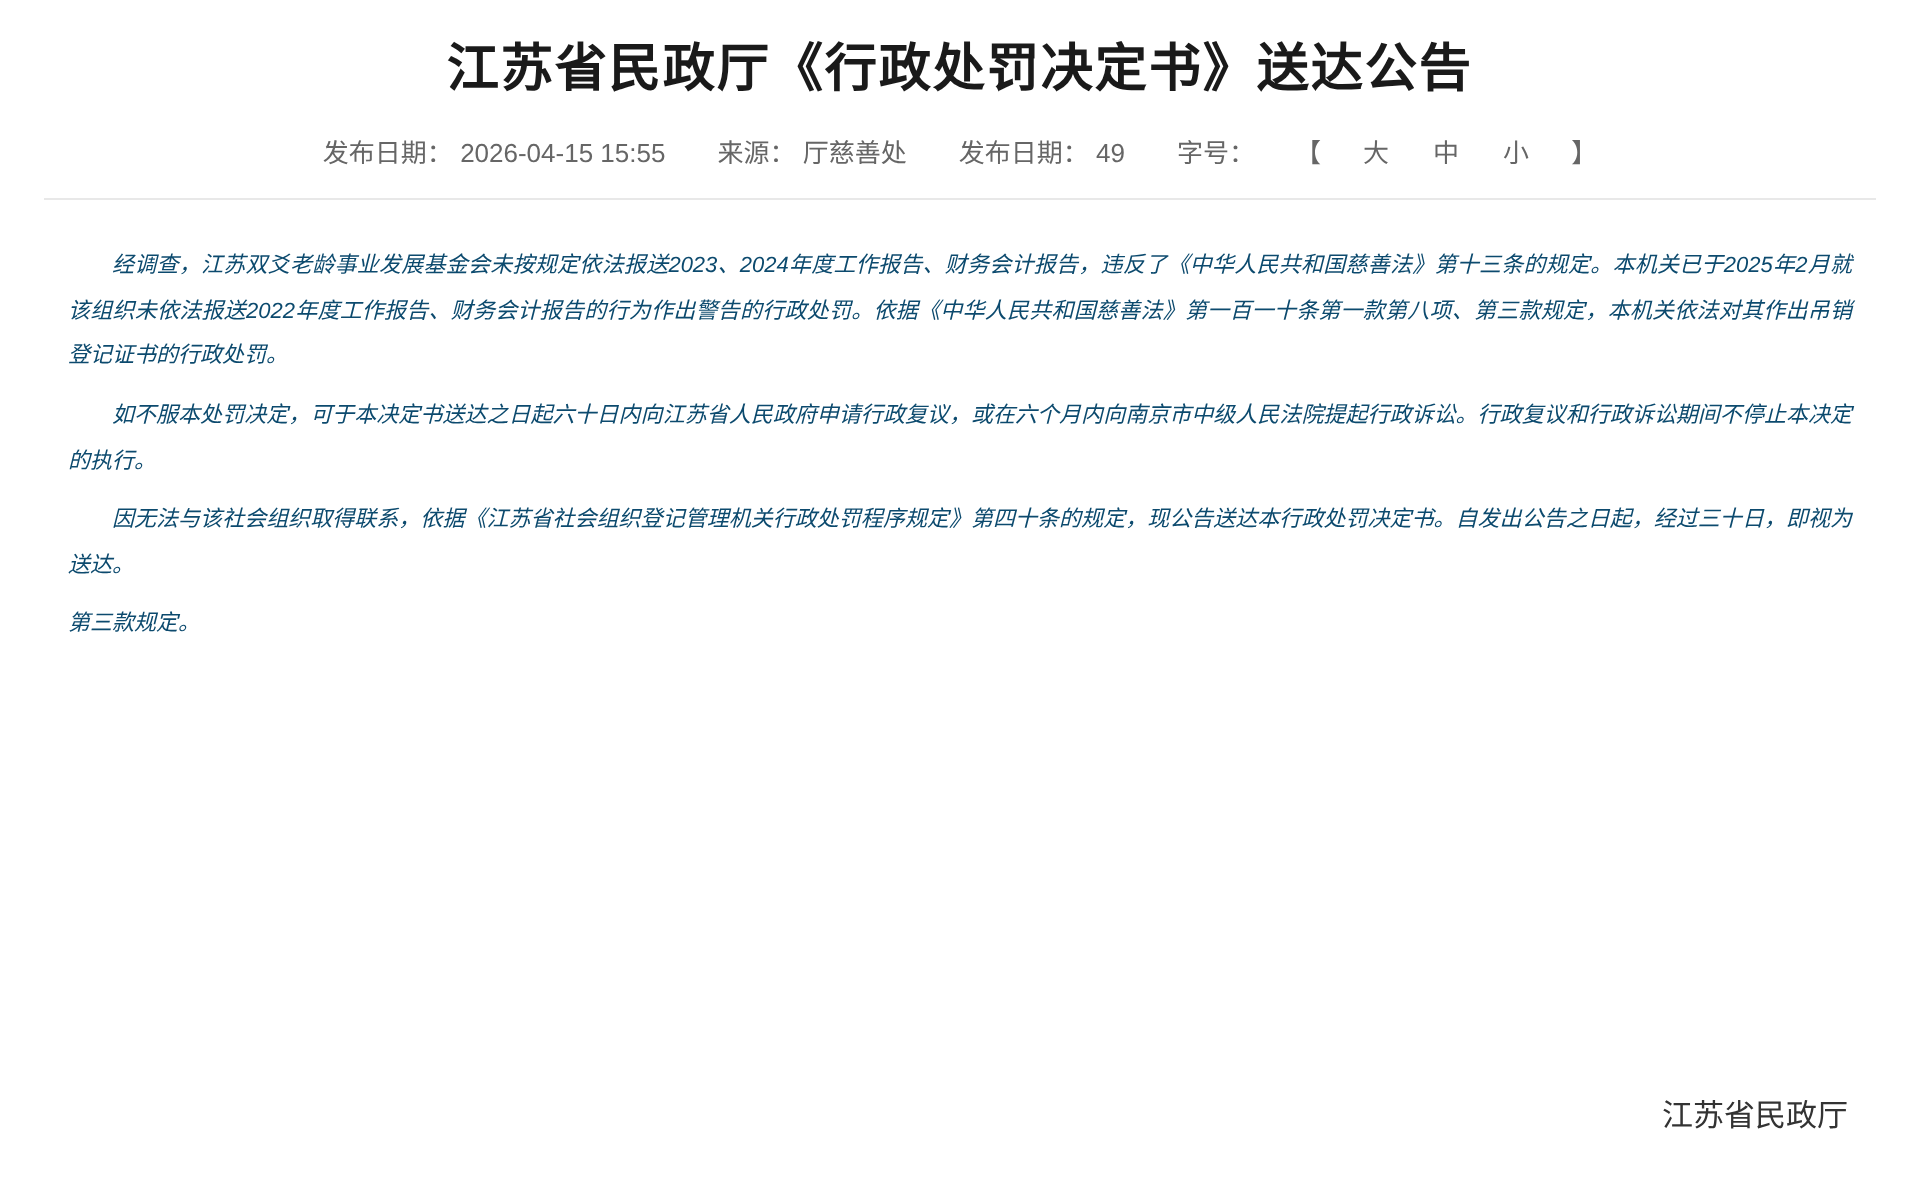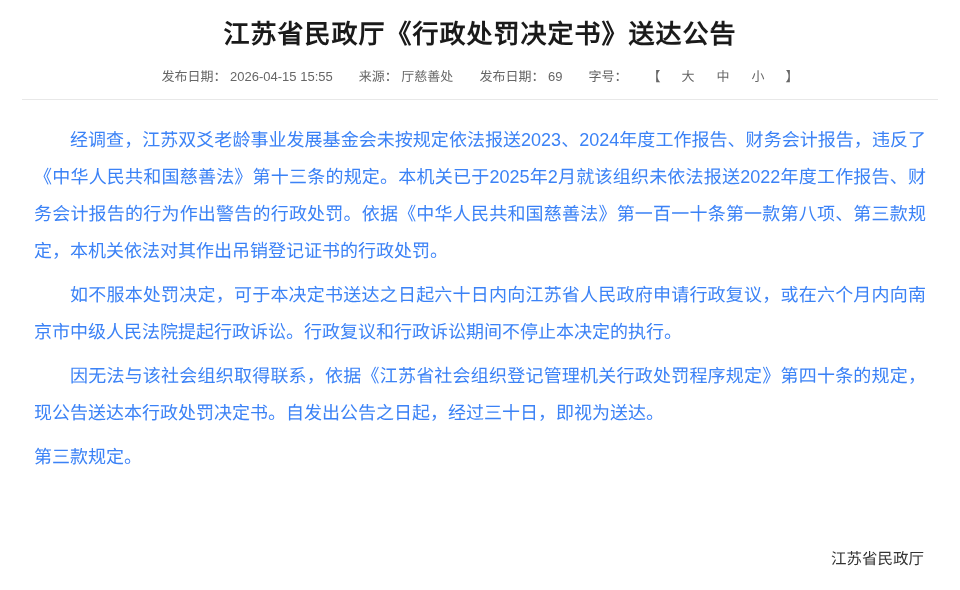--- a/index.html
+++ b/index.html
@@ -56,24 +56,25 @@
     color: #666666;
     cursor: pointer;
     padding: 0 1px;
   }
   .divider {
     border-top: 1px solid #e8e8e8;
     margin: 0 22px 0 22px;
   }
   .content {
     padding: 22px 34px 0 34px;
-    font-size: 18px;
+    font-size: 11px;
     line-height: 2.05;
-    color: #3b82f6;
+    color: #0c4a6e;
     text-align: justify;
+    font-style: italic;
   }
   .para {
     margin: 0 0 7px 0;
     text-indent: 2em;
   }
   .para.no-indent {
     text-indent: 0;
   }
   .sign-block {
     position: absolute;
@@ -97,21 +98,21 @@
     <span class="meta-item">
       <span class="meta-label">发布日期：</span>
       <span class="meta-value">2026-04-15 15:55</span>
     </span>
     <span class="meta-item">
       <span class="meta-label">来源：</span>
       <span class="meta-value">厅慈善处</span>
     </span>
     <span class="meta-item">
       <span class="meta-label">发布日期：</span>
-      <span class="meta-value">69</span>
+      <span class="meta-value">49</span>
     </span>
     <span class="meta-item font-size-group">
       <span class="meta-label">字号：</span>
       <span class="fs-bracket">【</span>
       <span class="fs-opt">大</span>
       <span class="fs-opt">中</span>
       <span class="fs-opt">小</span>
       <span class="fs-bracket">】</span>
     </span>
   </div>

